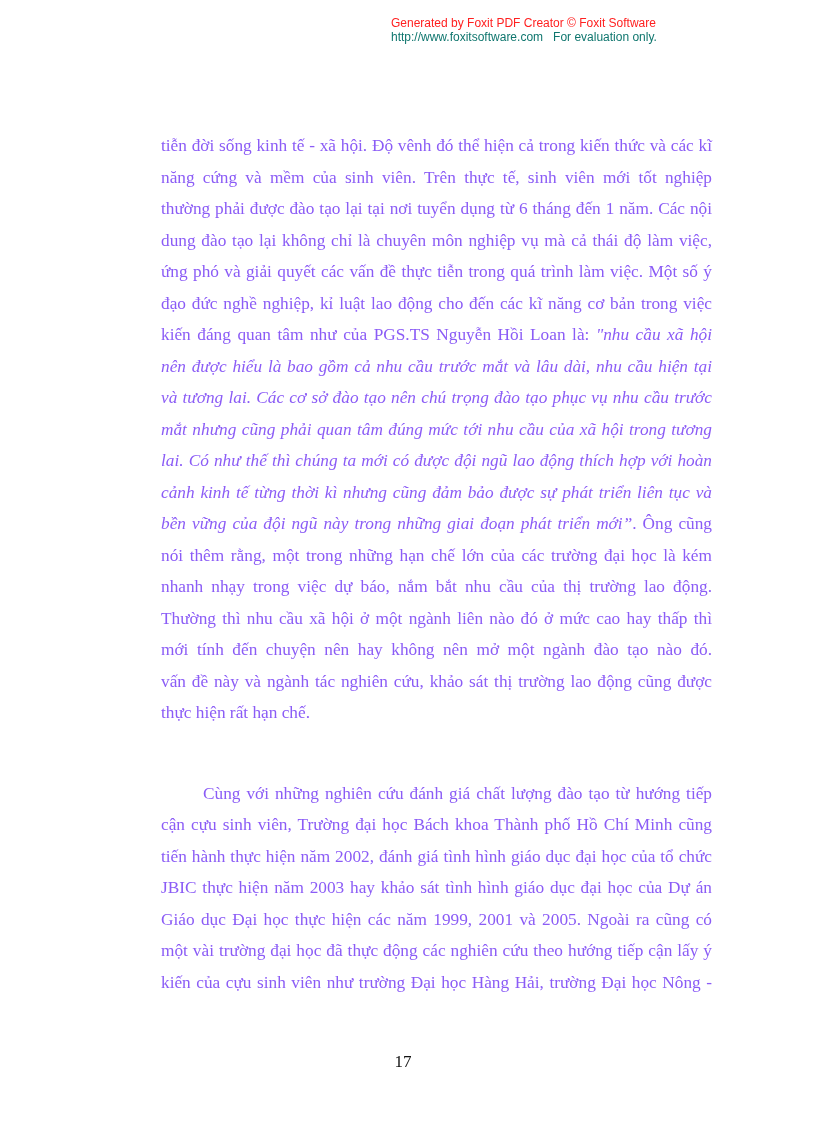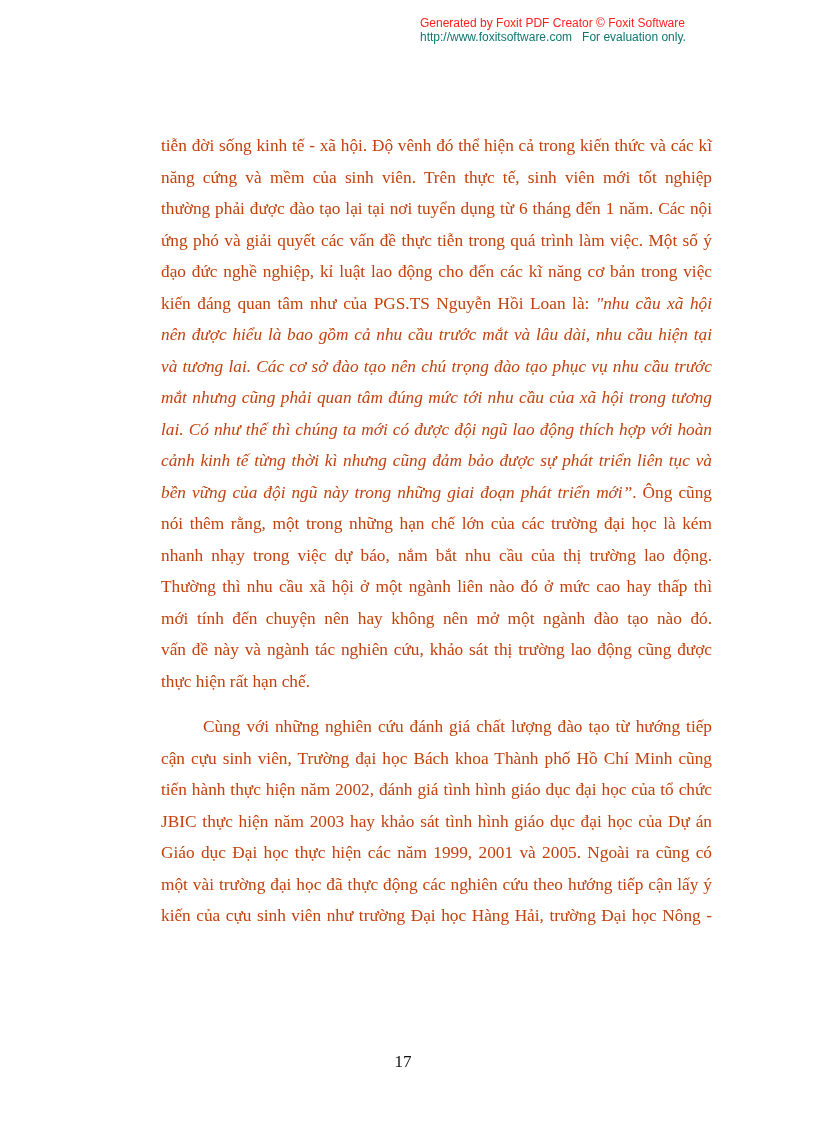--- a/index.html
+++ b/index.html
@@ -1,43 +1,44 @@
 <!DOCTYPE html>
 <html><head>
 <meta charset="utf-8">
 <style>
   html, body { margin:0; padding:0; background:#ffffff; }
   body { width:816px; height:1123px; position:relative; overflow:hidden; }
-  .watermark { position:absolute; left:420px; top:16px; font-family:"Liberation Sans", sans-serif; font-size:12px; line-height:14px; }
+  .watermark { position:absolute; left:391px; top:16px; font-family:"Liberation Sans", sans-serif; font-size:12px; line-height:14px; }
   .wm1 { color:#ff2020; }
   .wm2 { color:#0f766e; }
   .wm2 span.gap { display:inline-block; width:10px; }
-  .body-text { position:absolute; left:161px; top:130px; width:551px; font-family:"Liberation Serif", serif; font-size:17.3px; line-height:31.5px; color:#c2410c; }
+  .body-text { position:absolute; left:161px; top:130px; width:551px; font-family:"Liberation Serif", serif; font-size:17.3px; line-height:31.5px; color:#8b5cf6; }
   .line { display:block; white-space:nowrap; text-align:justify; text-align-last:justify; height:31.5px; }
   .line.last { text-align-last:left; }
-  .line.indent { padding-left:42px; }
+  .line.indent { padding-left:42px;margin-top:35px; }
   .para-gap { height:14px; }
   i { font-style:italic; }
   .page-num { position:absolute; left:0; width:806px; top:1052px; text-align:center; font-family:"Liberation Serif", serif; font-size:17px; color:#111; }
 </style>
 </head>
 <body>
 
 <div class="watermark">
   <div class="wm1">Generated by Foxit PDF Creator © Foxit Software</div>
   <div class="wm2">
     <span>http://www.foxitsoftware.com</span><span class="gap"></span><span>For evaluation only.</span>
   </div>
 </div>
 
 <div class="body-text">
   <div>
     <span class="line">tiễn đời sống kinh tế - xã hội. Độ vênh đó thể hiện cả trong kiến thức và các kĩ</span>
     <span class="line">năng cứng và mềm của sinh viên. Trên thực tế, sinh viên mới tốt nghiệp</span>
     <span class="line">thường phải được đào tạo lại tại nơi tuyển dụng từ 6 tháng đến 1 năm. Các nội</span>
+    <span class="line">dung đào tạo lại không chỉ là chuyên môn nghiệp vụ mà cả thái độ làm việc,</span>
     <span class="line">ứng phó và giải quyết các vấn đề thực tiễn trong quá trình làm việc. Một số ý</span>
     <span class="line">đạo đức nghề nghiệp, kỉ luật lao động cho đến các kĩ năng cơ bản trong việc</span>
     <span class="line"><span>kiến đáng quan tâm như của PGS.TS Nguyễn Hồi Loan là: </span><i>"nhu cầu xã hội</i></span>
     <i class="line">nên được hiểu là bao gồm cả nhu cầu trước mắt và lâu dài, nhu cầu hiện tại</i>
     <i class="line">và tương lai. Các cơ sở đào tạo nên chú trọng đào tạo phục vụ nhu cầu trước</i>
     <i class="line">mắt nhưng cũng phải quan tâm đúng mức tới nhu cầu của xã hội trong tương</i>
     <i class="line">lai. Có như thế thì chúng ta mới có được đội ngũ lao động thích hợp với hoàn</i>
     <i class="line">cảnh kinh tế từng thời kì nhưng cũng đảm bảo được sự phát triển liên tục và</i>
     <span class="line"><i>bền vững của đội ngũ này trong những giai đoạn phát triển mới”</i><span>. Ông cũng</span></span>
     <span class="line">nói thêm rằng, một trong những hạn chế lớn của các trường đại học là kém</span>

